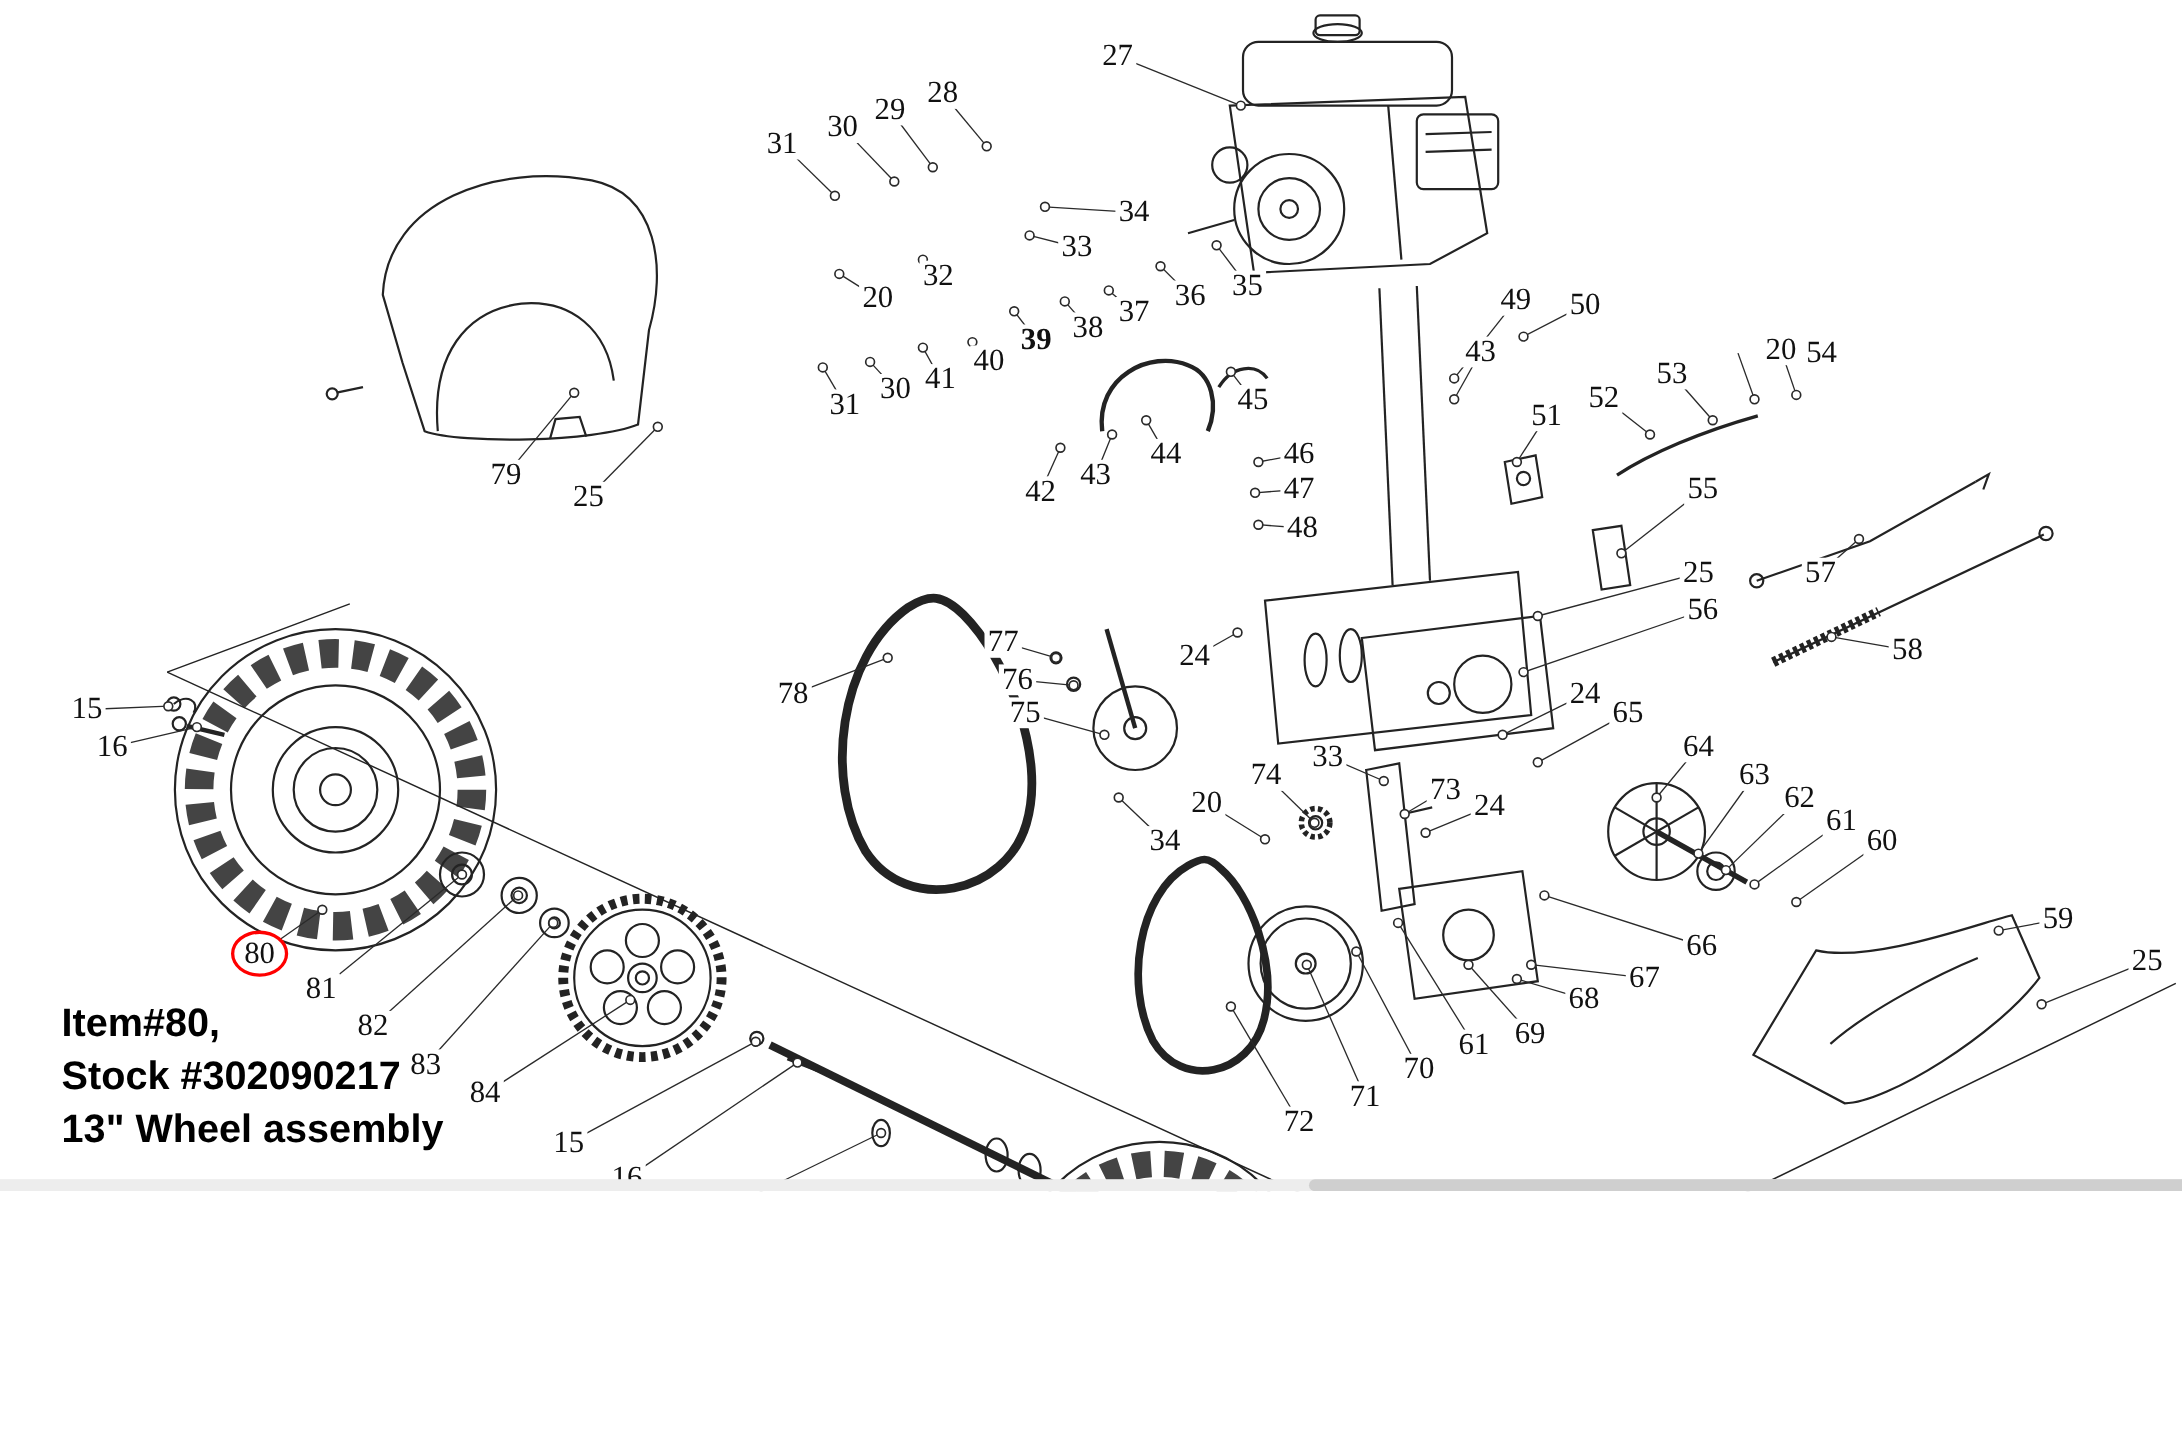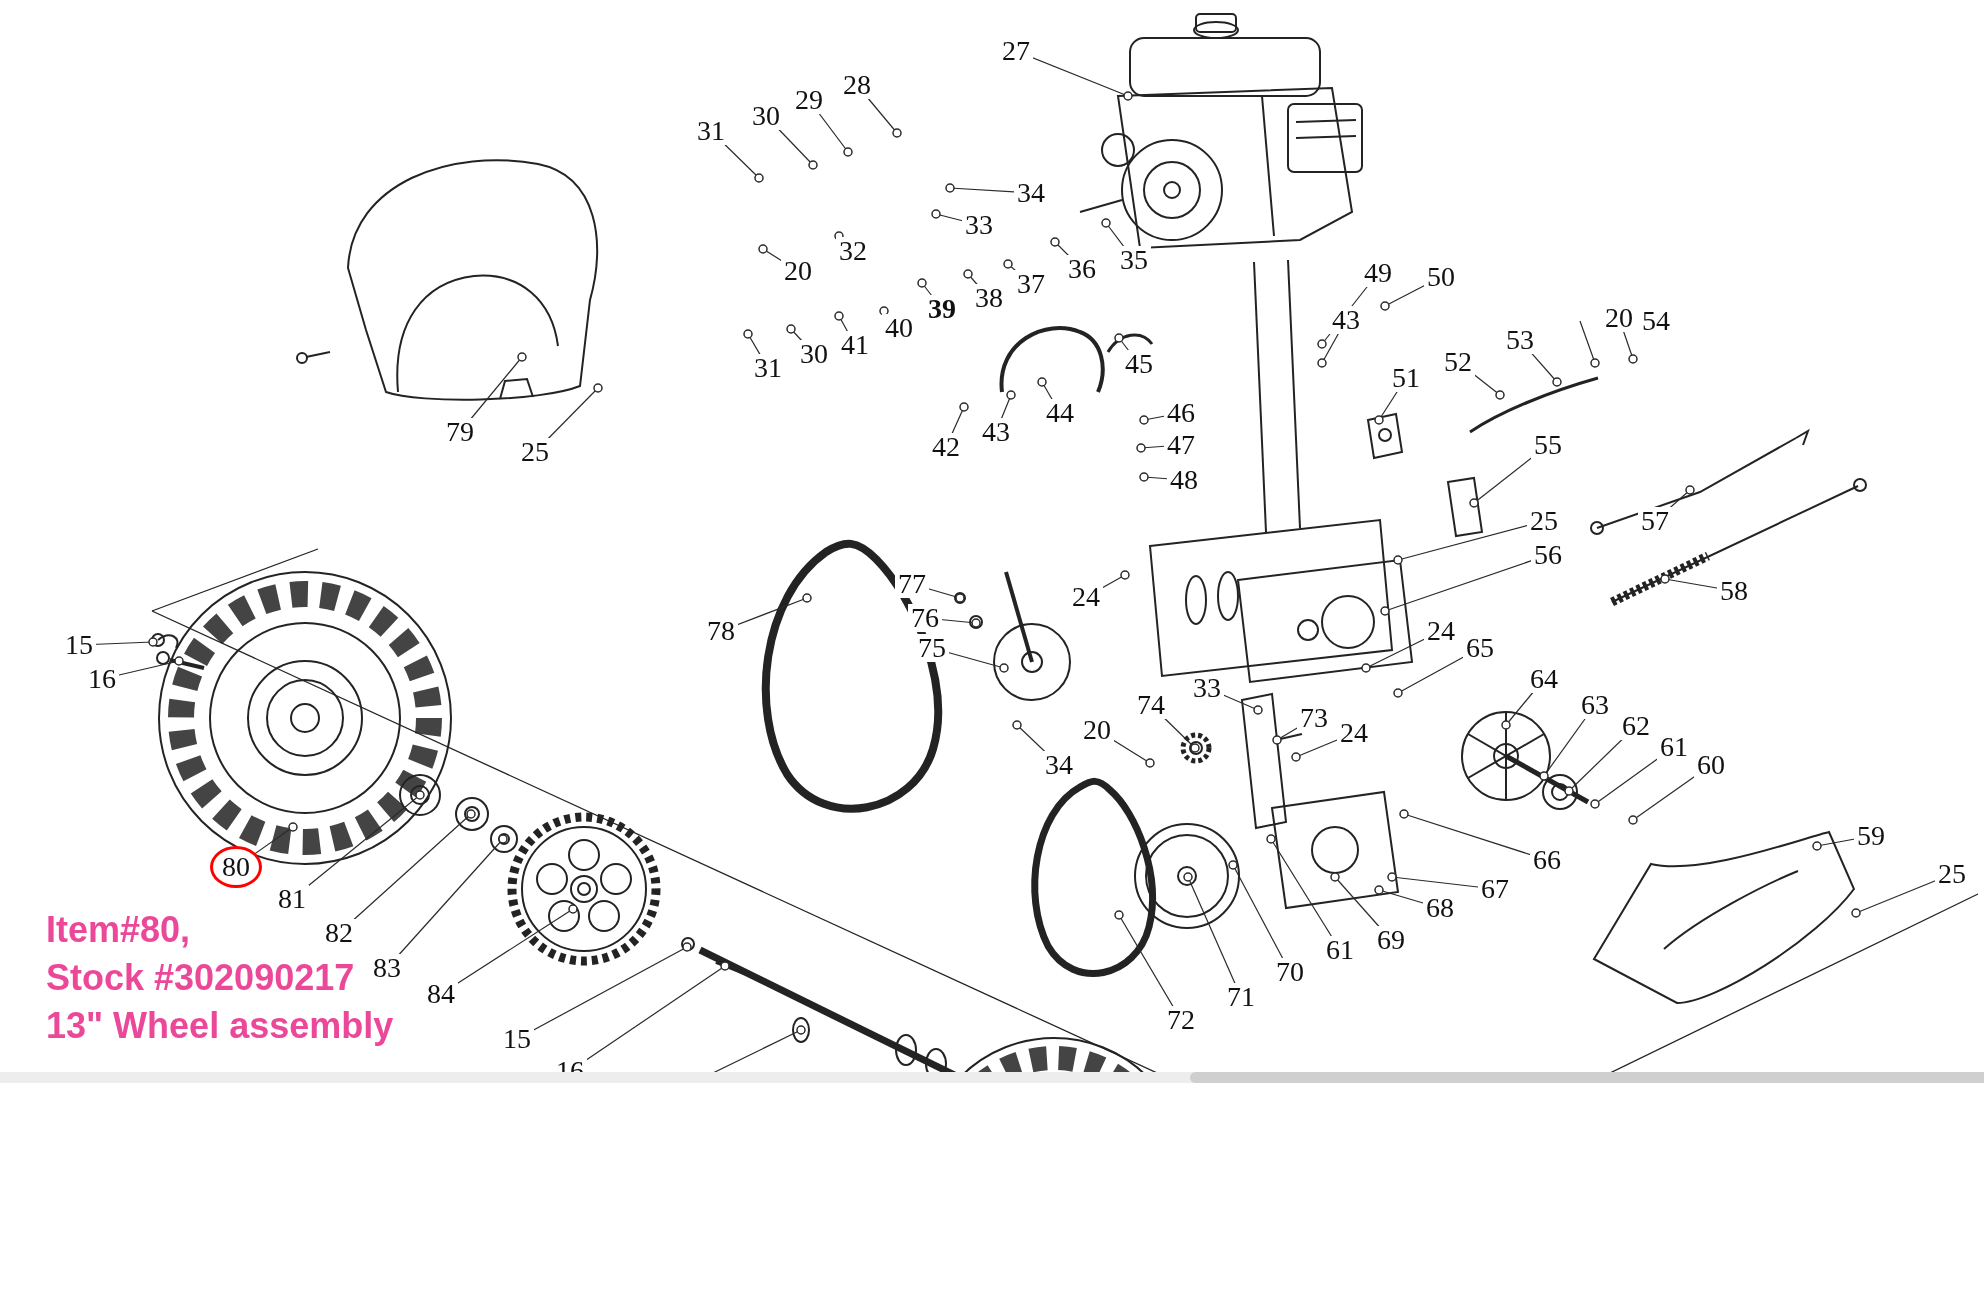--- a/index.html
+++ b/index.html
@@ -421,21 +421,21 @@
       <div class="callout" style="left: 1290px; top: 972px;">70</div>
       <div class="callout" style="left: 1241px; top: 997px;">71</div>
       <div class="callout" style="left: 1181px; top: 1020px;">72</div>
       <div class="callout" style="left: 1871px; top: 836px;">59</div>
       <div class="callout" style="left: 1952px; top: 874px;">25</div>
       <div class="callout" style="left: 517px; top: 1039px;">15</div>
       <div class="callout" style="left: 570px; top: 1071px;">16</div>
       <div class="callout" style="left: 635px; top: 1111px; margin-top: 32px;">85</div>
     </div>
 
-  <div class="annotation" style="color: #ec4899;">
+  <div class="annotation" style="color: #000000; margin-left: 10px;">
     <div>Item#80,</div>
     <div>Stock #302090217</div>
     <div>13" Wheel assembly</div>
   </div>
 
   <div class="footer-bar" style="background: rgb(237, 237, 237);">
     <div class="thumb" style="background: rgb(207, 207, 207);"></div>
   </div>
 
 </div>

